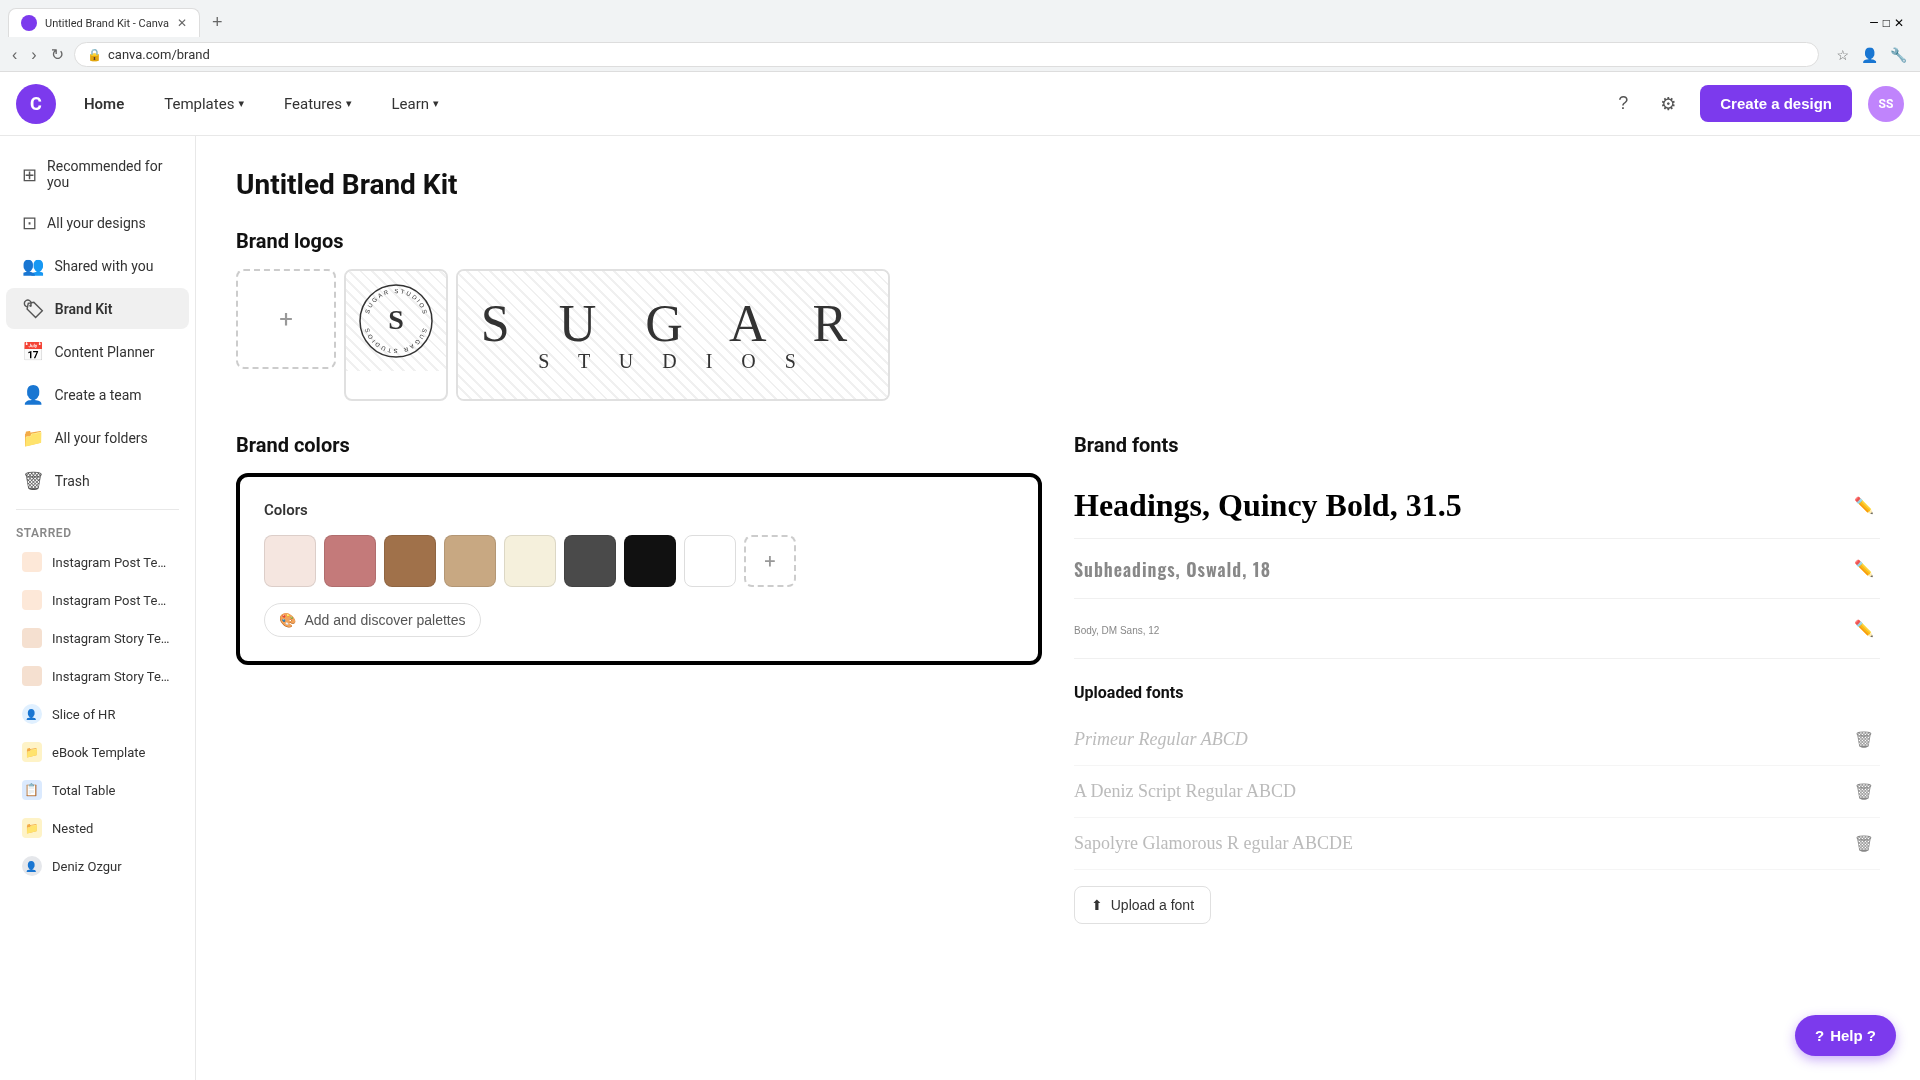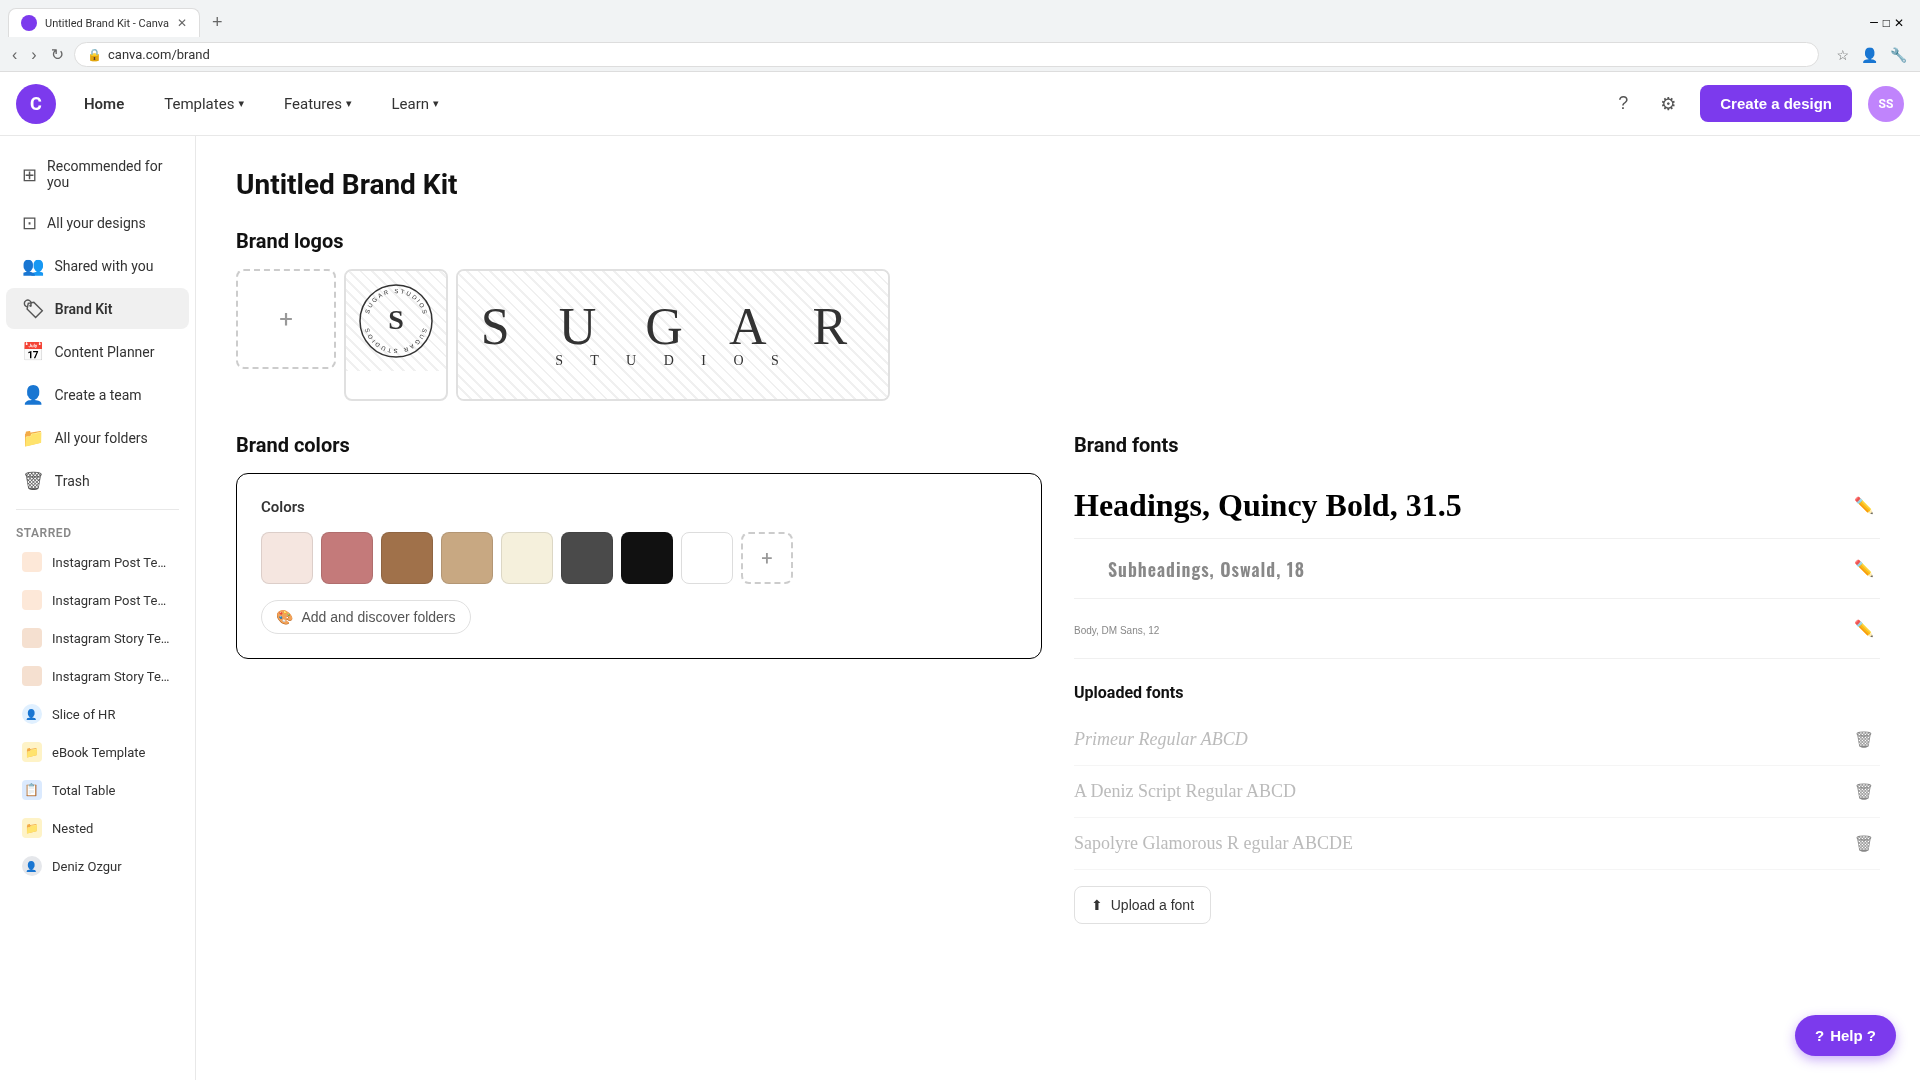--- a/index.html
+++ b/index.html
@@ -55,43 +55,43 @@
     .section-title { font-size: 20px; font-weight: 700; color: #111; margin-bottom: 16px; }
 
     
     .brand-logos-grid { display: flex; gap: 8px; margin-bottom: 32px; }
     .logo-add-btn { width: 100px; height: 100px; border: 2px dashed #ccc; border-radius: 8px; display: flex; align-items: center; justify-content: center; cursor: pointer; color: #999; font-size: 24px; flex-shrink: 0; }
     .logo-card { border: 2px solid #e0e0e0; border-radius: 8px; overflow: hidden; cursor: pointer; flex-shrink: 0; }
     .sugar-logo-small { width: 100px; height: 100px; display: flex; align-items: center; justify-content: center; background: repeating-linear-gradient(45deg, #f0f0f0 0px, #f0f0f0 2px, #fff 2px, #fff 8px); }
     .sugar-logo-large { width: 430px; height: 128px; display: flex; align-items: center; justify-content: center; background: repeating-linear-gradient(45deg, #f0f0f0 0px, #f0f0f0 2px, #fff 2px, #fff 8px); }
     .sugar-large-text { font-family: Georgia, serif; text-align: center; color: #333; }
     .sugar-large-main { font-size: 52px; letter-spacing: 18px; font-weight: 400; line-height: 1; }
-    .sugar-large-sub { font-size: 14px; letter-spacing: 12px; font-weight: 300; }
+    .sugar-large-sub { font-size: 20px; letter-spacing: 12px; font-weight: 300; }
 
     
     .two-col { display: flex; gap: 32px; }
     .col-left { flex: 1; max-width: 820px; }
     .col-right { flex: 1; min-width: 400px; }
 
     
     .brand-colors-section { margin-bottom: 32px; }
-    .colors-container { background: #fff; border: 1px solid #000000; border-radius: 12px; padding: 24px; }
+    .colors-container { background: #fff; border: 4px solid #000000; border-radius: 12px; padding: 24px; }
     .colors-label { font-size: 15px; font-weight: 600; color: #333; margin-bottom: 16px; }
     .color-swatches { display: flex; gap: 8px; flex-wrap: wrap; margin-bottom: 16px; }
     .color-swatch { width: 52px; height: 52px; border-radius: 8px; cursor: pointer; border: 1px solid rgba(0,0,0,0.1); transition: transform 0.1s; }
     .color-swatch-empty { width: 52px; height: 52px; border-radius: 8px; border: 2px dashed #ccc; display: flex; align-items: center; justify-content: center; cursor: pointer; color: #999; font-size: 20px; }
     .add-palette-btn { display: flex; align-items: center; gap: 8px; padding: 8px 14px; border: 1px solid #e0e0e0; border-radius: 20px; font-size: 14px; color: #555; cursor: pointer; background: #fff; }
 
     
     .brand-fonts-section { }
     .font-row { display: flex; align-items: center; padding: 14px 0; border-bottom: 1px solid #f0f0f0; }
     .font-row:last-child { border-bottom: none; }
     .font-preview { flex: 1; }
     .font-heading { font-size: 32px; color: #000000; font-family: Georgia, 'Times New Roman', serif; font-weight: 700; }
-    .font-subheading { font-size: 18px; color: #888; font-family: 'Oswald', sans-serif; font-weight: 600; letter-spacing: 1px; margin-left: 34px; }
+    .font-subheading { font-size: 18px; color: #888; font-family: 'Oswald', sans-serif; font-weight: 600; letter-spacing: 1px; }
     .font-body { font-size: 10px; color: #888; font-family: -apple-system, BlinkMacSystemFont, sans-serif; }
     .font-edit-btn { background: none; border: none; cursor: pointer; color: #555; font-size: 16px; padding: 6px; border-radius: 4px; }
 
     
     .uploaded-fonts-section { margin-top: 24px; }
     .uploaded-font-row { display: flex; align-items: center; padding: 10px 0; border-bottom: 1px solid #f5f5f5; }
     .uploaded-font-preview { flex: 1; color: #aaa; font-size: 16px; }
     .font-delete-btn { background: none; border: none; cursor: pointer; color: #888; font-size: 16px; padding: 6px; border-radius: 4px; }
     .upload-font-btn { display: flex; align-items: center; gap: 8px; padding: 10px 16px; border: 1px solid #e0e0e0; border-radius: 8px; font-size: 14px; color: #333; cursor: pointer; background: #fff; margin-top: 16px; }
 
@@ -299,21 +299,21 @@
                 <div class="color-swatch" style="background:#A0714A;"></div>
                 <div class="color-swatch" style="background:#C8A882;"></div>
                 <div class="color-swatch" style="background:#F5F0DC;"></div>
                 <div class="color-swatch" style="background:#4A4A4A;"></div>
                 <div class="color-swatch" style="background:#111111;"></div>
                 <div class="color-swatch" style="background:#FFFFFF; border: 1px solid #ddd;"></div>
                 <div class="color-swatch-empty">+</div>
               </div>
               <button class="add-palette-btn">
                 <span>🎨</span>
-                <span>Add and discover folders</span>
+                <span>Add and discover palettes</span>
               </button>
             </div>
           </div>
         </div>
 
         <div class="col-right">
           <div class="brand-fonts-section">
             <h2 class="section-title">Brand fonts</h2>
 
             <div class="font-row">

